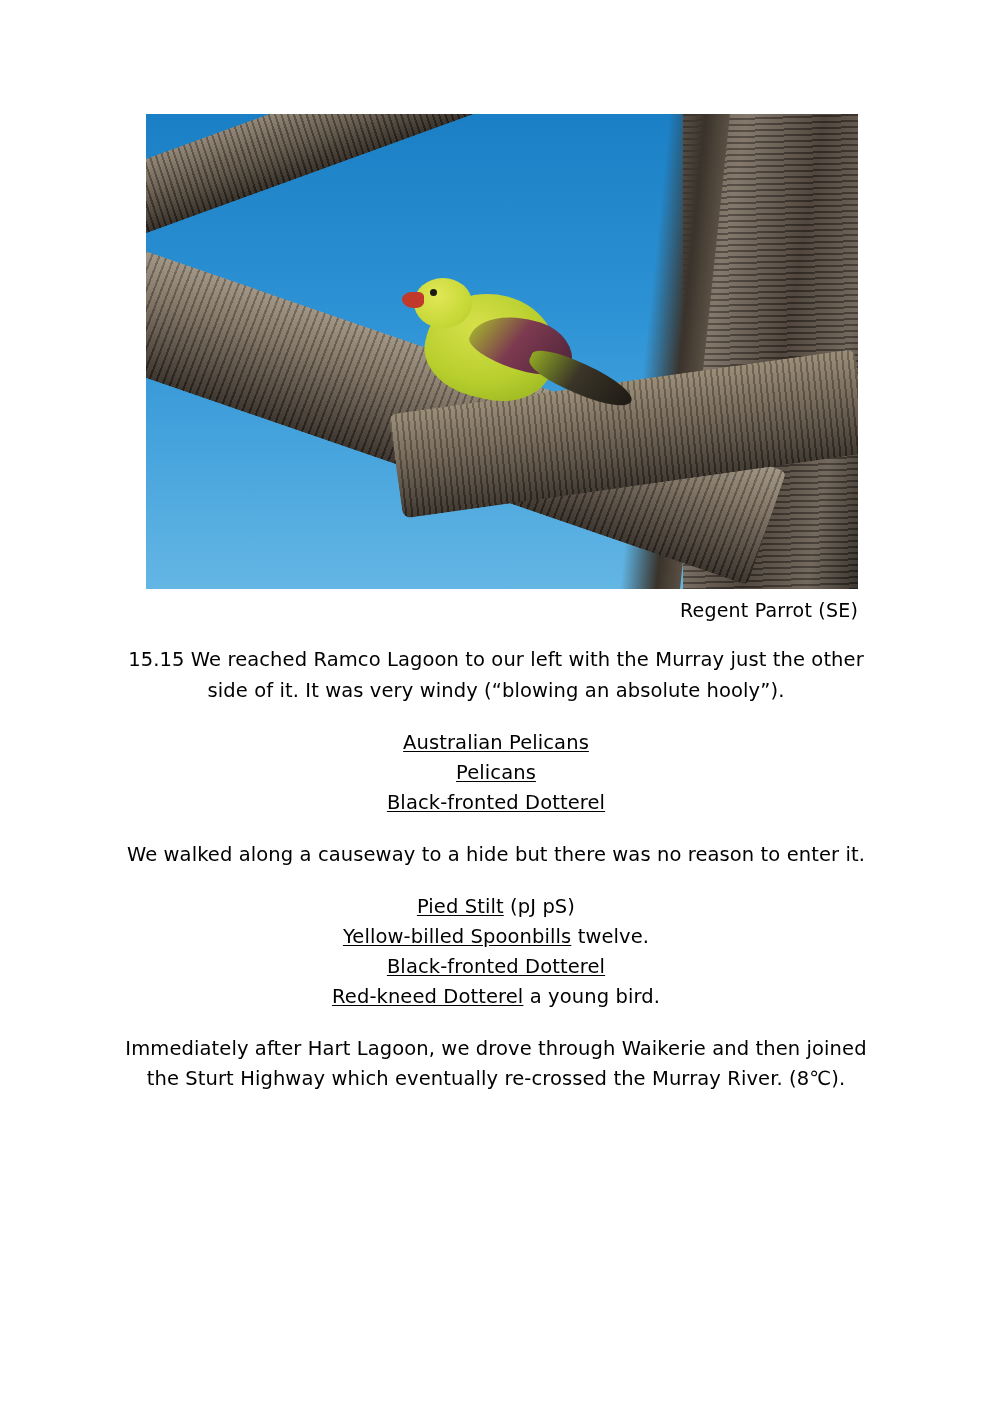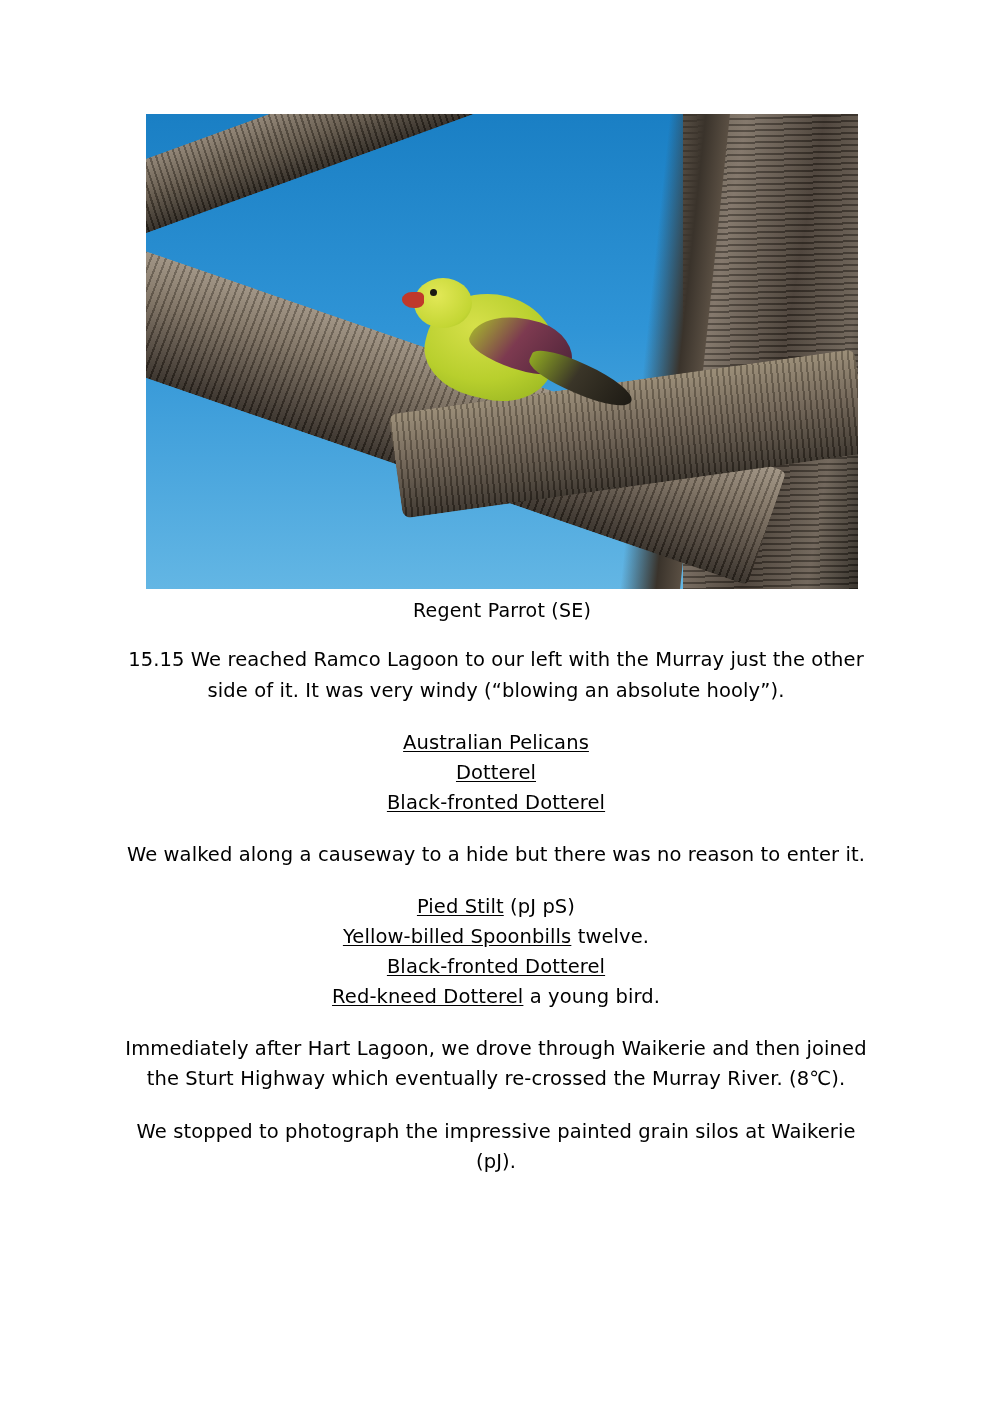--- a/index.html
+++ b/index.html
@@ -159,21 +159,21 @@
     position: absolute;
     left: 118px;
     top: 92px;
     width: 110px;
     height: 30px;
     background: linear-gradient(100deg, #93ad22 0%, #3a3528 45%, #1d1a14 100%);
     border-radius: 40% 50% 50% 40%;
     transform: rotate(24deg);
   }
   .caption {
-    text-align: center;
+    text-align: right;
     font-size: 19px;
     margin-top: 10px;
     letter-spacing: 0.2px;
   }
 
   
   .body-text {
     margin-top: 24px;
     font-size: 19.5px;
     line-height: 1.57;
@@ -218,33 +218,32 @@
       </div>
       <div class="caption">Regent Parrot (SE)</div>
     </div>
 
     <div class="body-text">
 
       <p class="para">15.15 We reached Ramco Lagoon to our left with the Murray just the other side of it. It was very windy (“blowing an absolute hooly”).</p>
 
       <div class="list">
         <p class="line"><span class="u">Australian Pelicans</span><span></span></p>
-        <p class="line"><span class="u">Dotterel</span><span></span></p>
+        <p class="line"><span class="u">Pelicans</span><span></span></p>
         <p class="line"><span class="u">Black-fronted Dotterel</span><span></span></p>
       </div>
 
 
       <p class="para">We walked along a causeway to a hide but there was no reason to enter it.</p>
 
       <div class="list">
         <p class="line"><span class="u">Pied Stilt</span><span> (pJ  pS)</span></p>
         <p class="line"><span class="u">Yellow-billed Spoonbills</span><span> twelve.</span></p>
         <p class="line"><span class="u">Black-fronted Dotterel</span><span></span></p>
         <p class="line"><span class="u">Red-kneed Dotterel</span><span> a young bird.</span></p>
       </div>
 
       <p class="para">Immediately after Hart Lagoon, we drove through Waikerie and then joined the Sturt Highway which eventually re-crossed the Murray River. (8℃).</p>
 
-      <p class="para">We stopped to photograph the impressive painted grain silos at Waikerie (pJ).</p>
 
     </div>
   </div>
 </div>
 
 </body></html>

